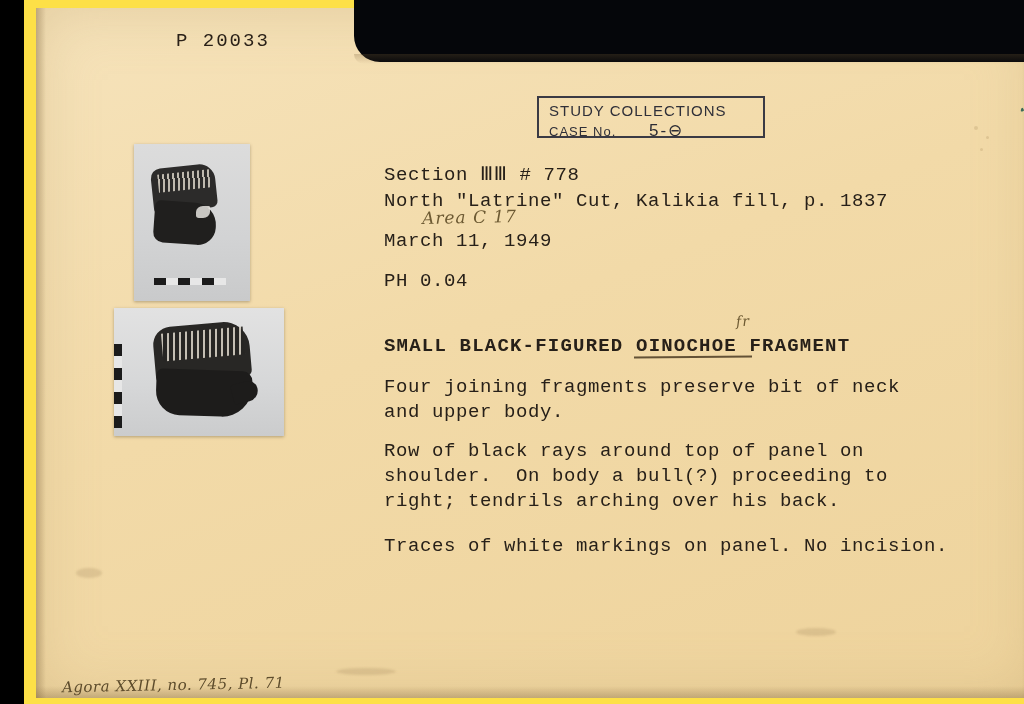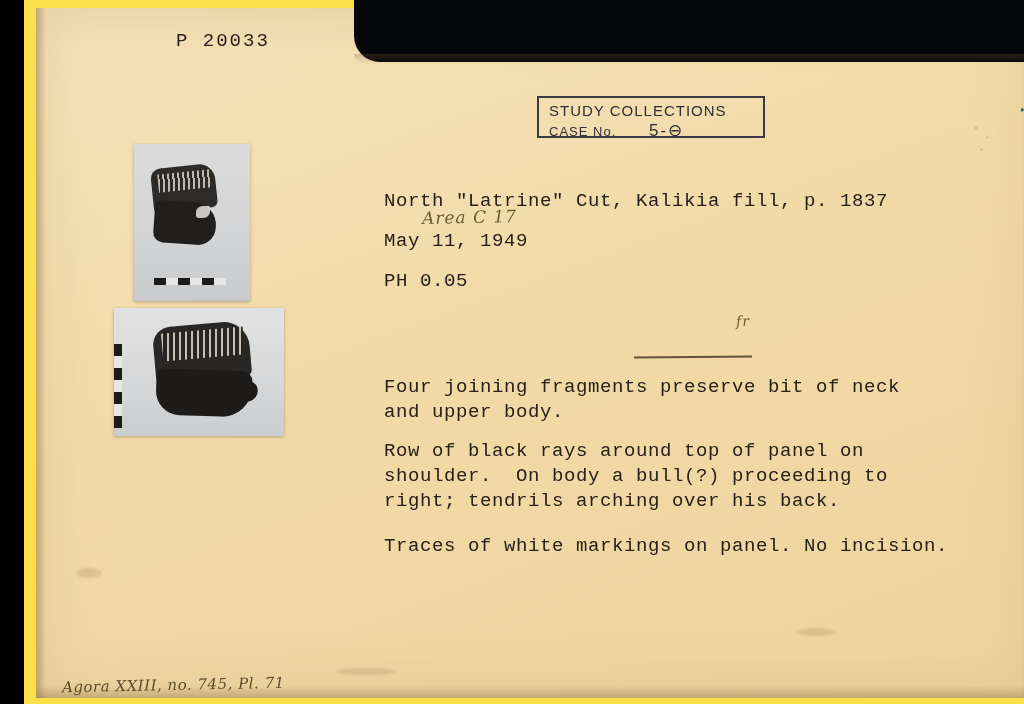--- a/index.html
+++ b/index.html
@@ -302,23 +302,25 @@
     <div class="edge-b"></div>
 
     <div class="cat-no">P 20033</div>
 
     <div class="stamp">
       <div class="stamp-line1">STUDY COLLECTIONS</div>
       <div class="stamp-line2">CASE No.</div>
       <div class="stamp-case-val">5-⊖</div>
     </div>
 
+    <div class="typed t-section">Section ⅢⅢ # 778</div>
     <div class="typed t-cut">North "Latrine" Cut, Kalikia fill, p. 1837</div>
-    <div class="typed t-date">May 11, 1949</div>
-    <div class="typed t-ph">PH 0.05</div>
+    <div class="typed t-date">March 11, 1949</div>
+    <div class="typed t-ph">PH 0.04</div>
+    <div class="typed t-title">SMALL BLACK-FIGURED OINOCHOE FRAGMENT</div>
     <div class="underline-oino"></div>
     <div class="typed t-p1">Four joining fragments preserve bit of neck
 and upper body.</div>
     <div class="typed t-p2">Row of black rays around top of panel on
 shoulder.  On body a bull(?) proceeding to
 right; tendrils arching over his back.</div>
     <div class="typed t-p3">Traces of white markings on panel. No incision.</div>
 
     <div class="hand h-area">Area C 17</div>
     <div class="hand h-fr">fr</div>

